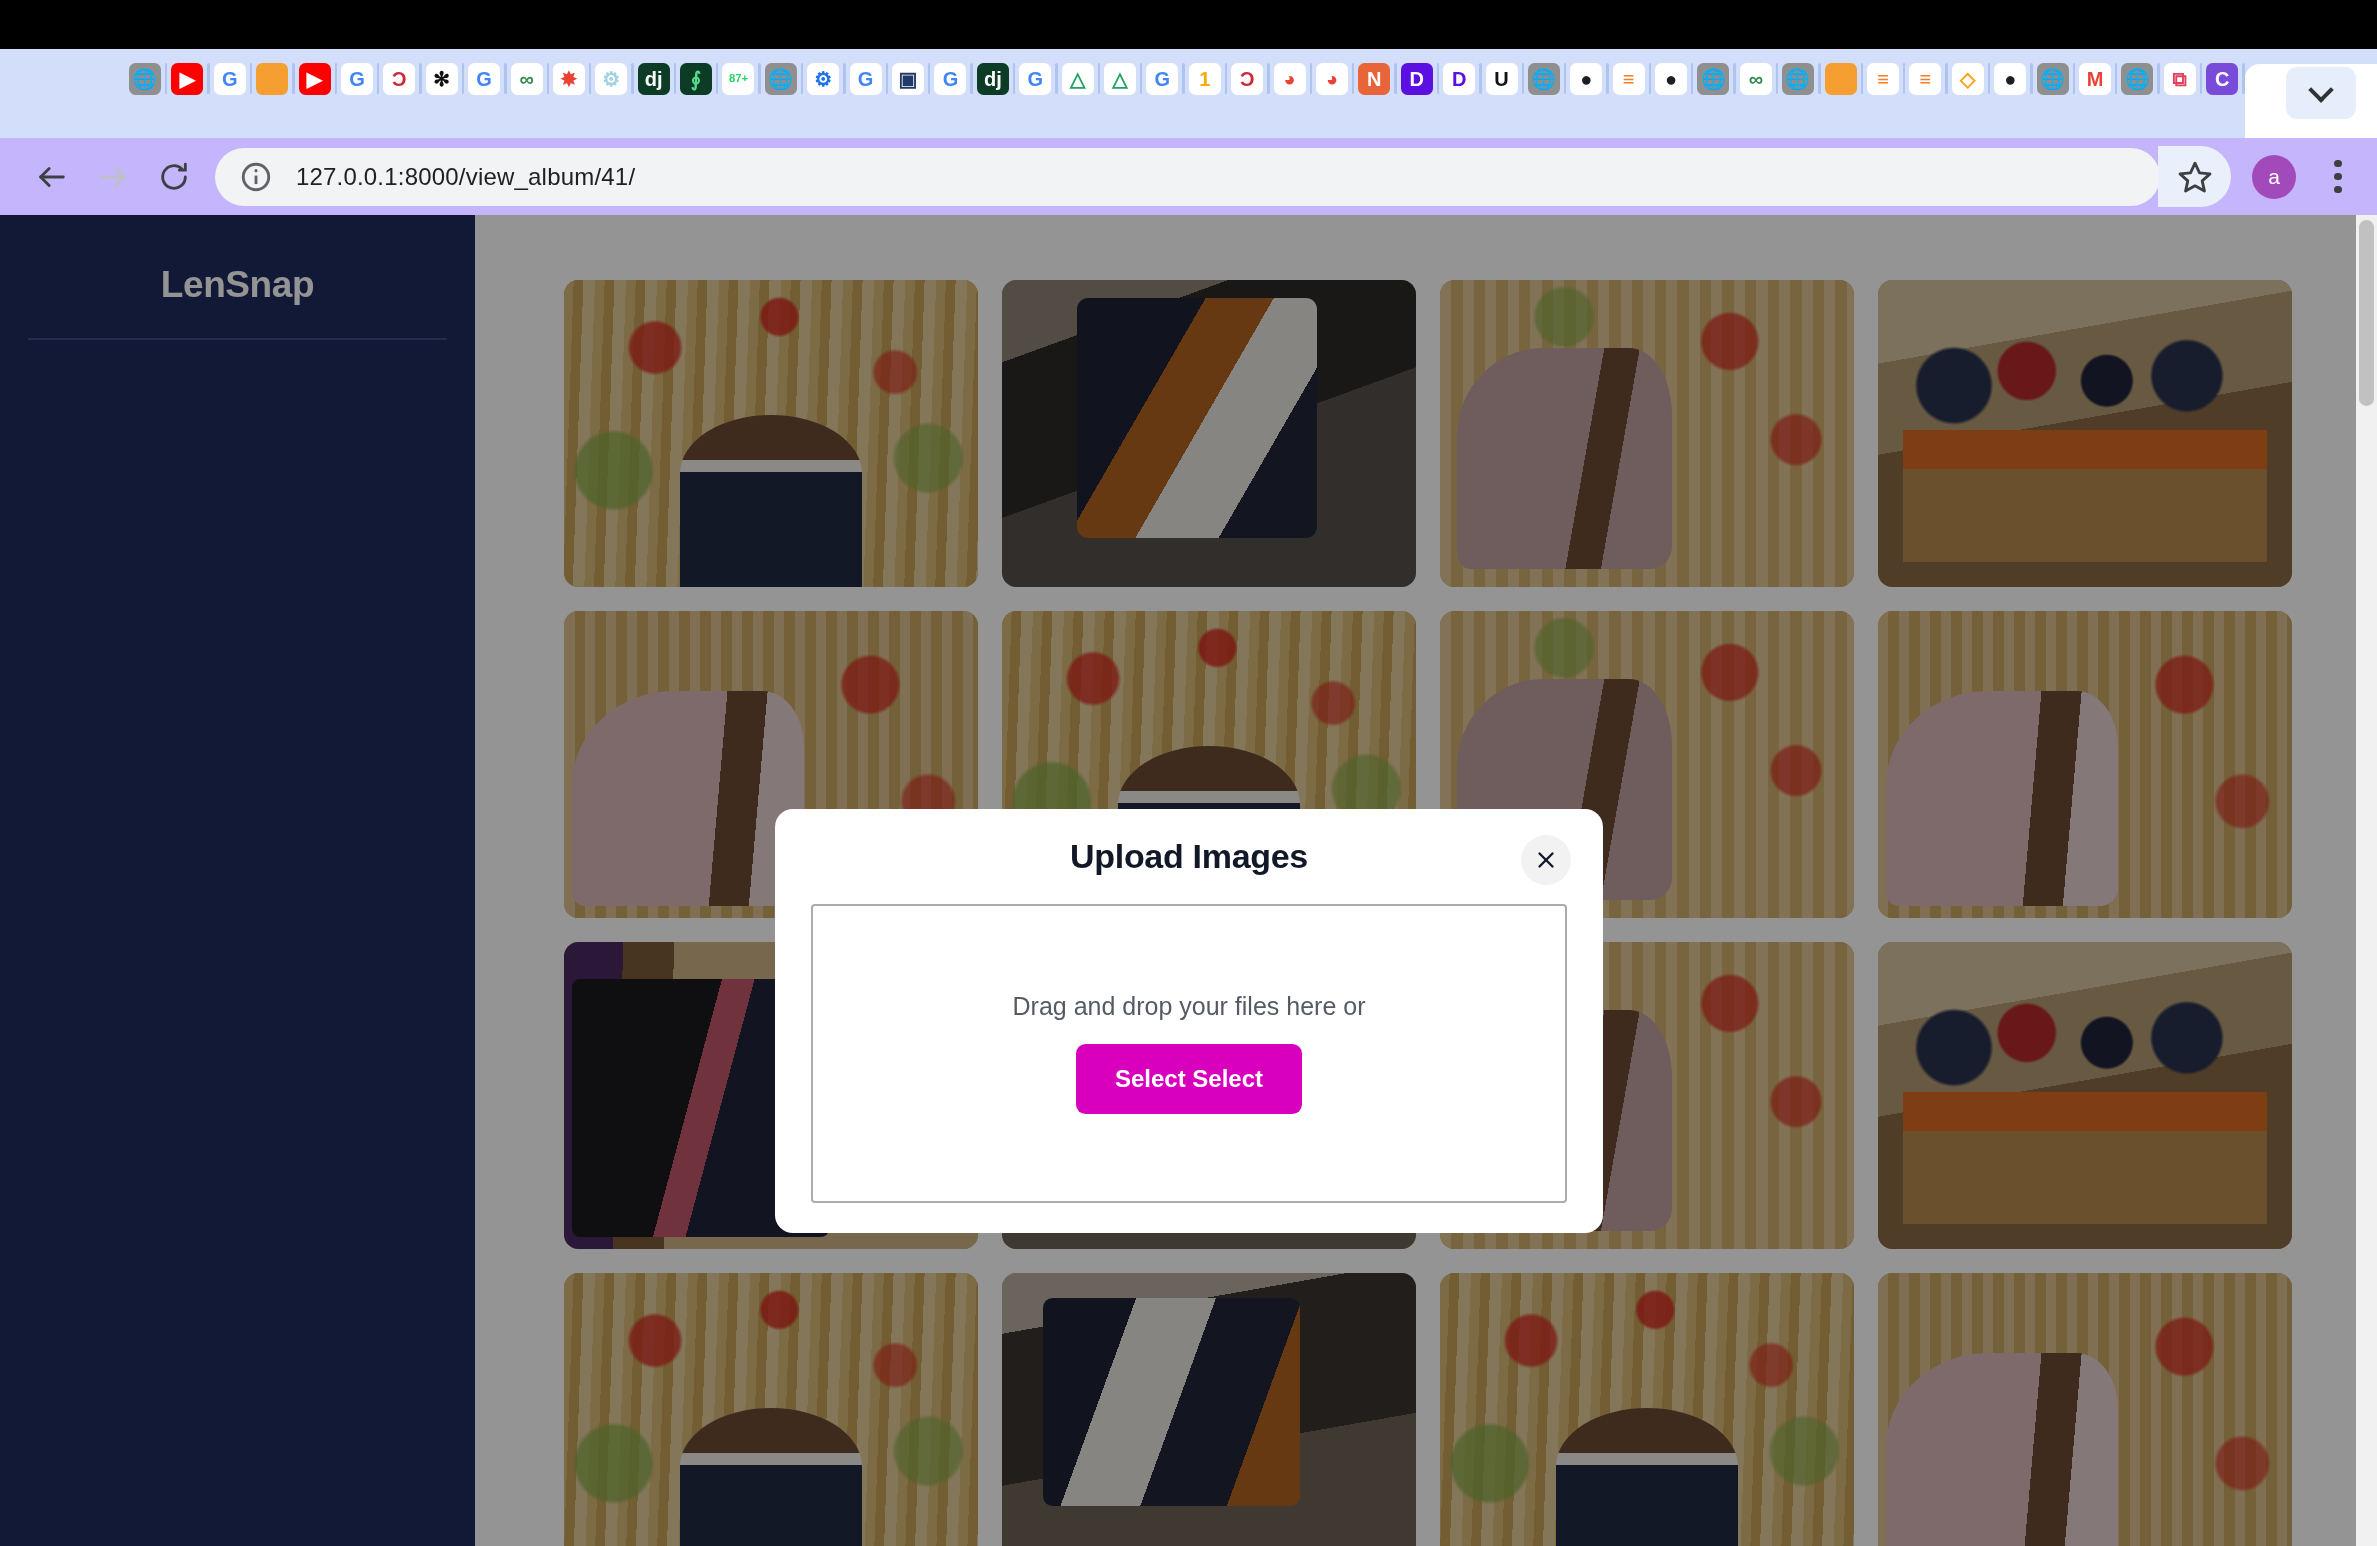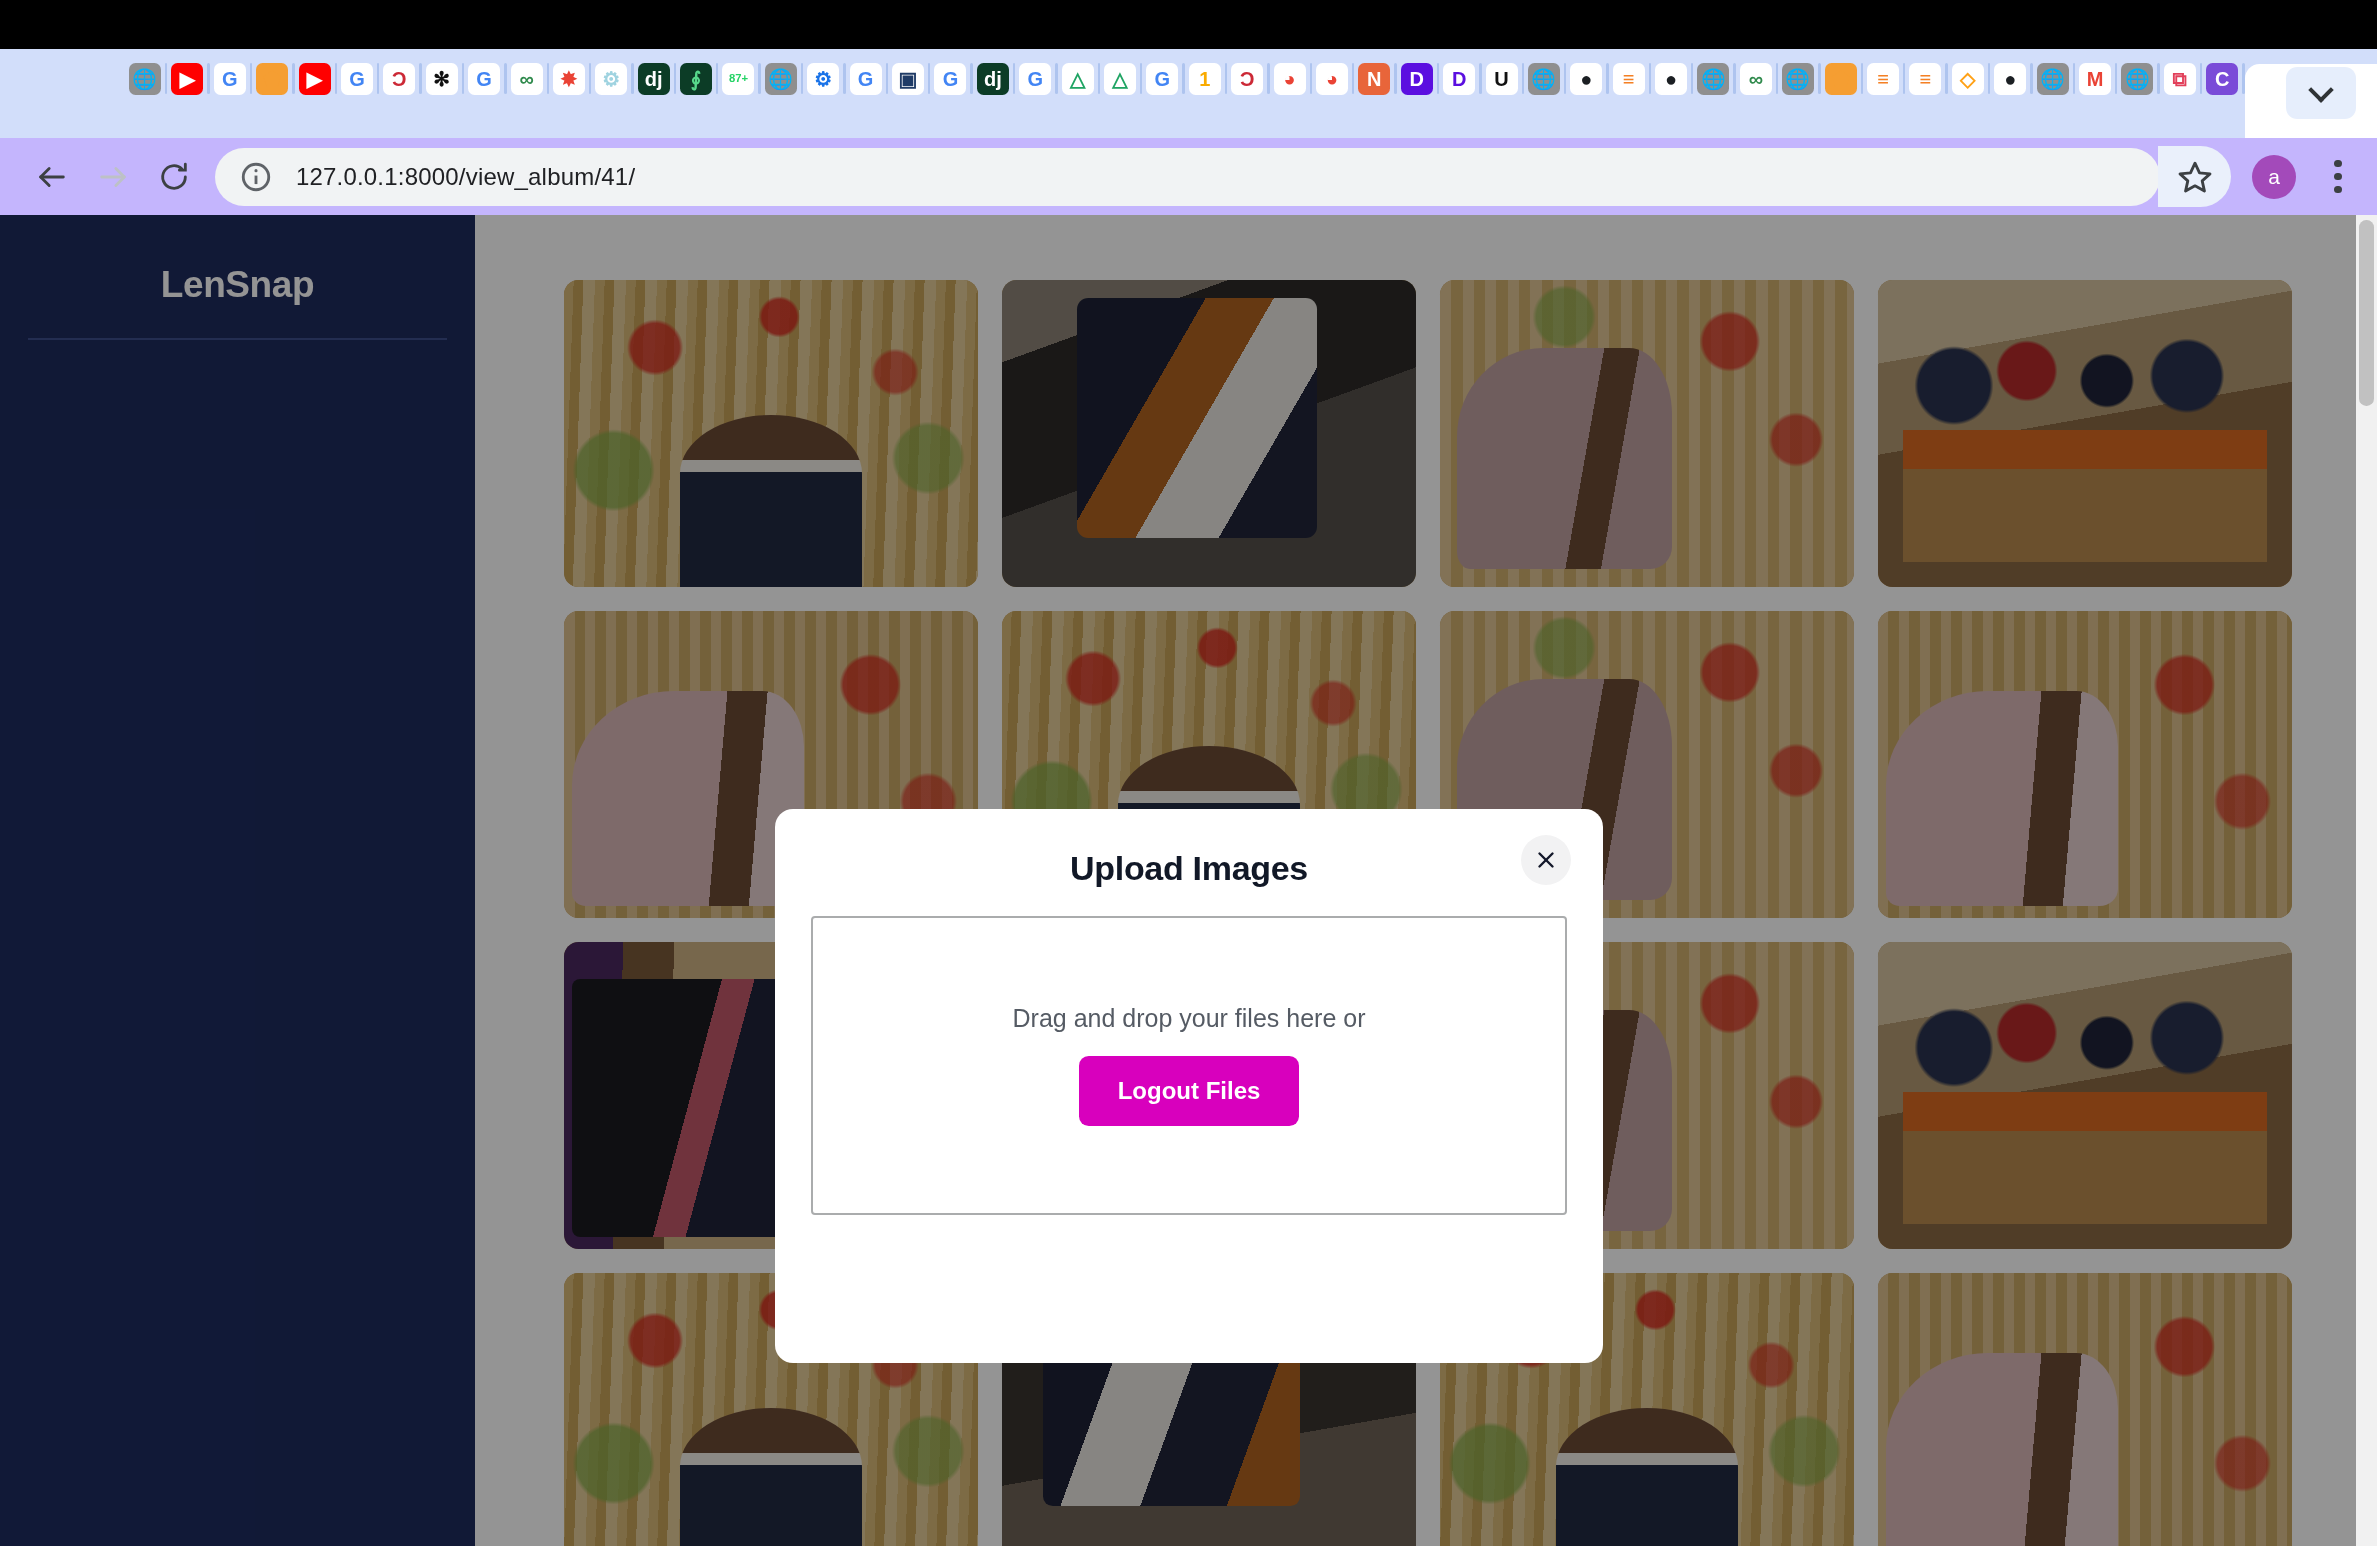--- a/index.html
+++ b/index.html
@@ -243,23 +243,23 @@
 
   
   .overlay {
     position: absolute; inset: 0;
     background: rgba(0,0,0,0.42);
     z-index: 40;
   }
   .modal {
     position: absolute; z-index: 50;
     left: 775px; top: 594px;
-    width: 828px; height: 554px;
+    width: 828px; height: 424px;
     background: #fff; border-radius: 18px;
-    padding: 40px 36px 32px 36px;
+    padding: 28px 36px 32px 36px;
   }
   .modal-title {
     font-size: 34px; font-weight: bold; color: #111827;
     text-align: center; margin-bottom: 27.5px; letter-spacing: -0.3px;
   }
   .modal-close {
     position: absolute; right: 32px; top: 26px;
     width: 50px; height: 50px; border-radius: 50%;
     background: #f2f2f3; border: none; cursor: pointer;
     display: flex; align-items: center; justify-content: center;
@@ -664,21 +664,21 @@
         <svg viewBox="0 0 24 24" fill="none" stroke="#15192b" stroke-width="2.4" stroke-linecap="round">
           <line x1="5.5" y1="5.5" x2="18.5" y2="18.5"></line>
           <line x1="18.5" y1="5.5" x2="5.5" y2="18.5"></line>
         </svg>
       </button>
 
       <h2 class="modal-title">Upload Images</h2>
 
       <div class="dropzone">
         <div class="dz-text">Drag and drop your files here or</div>
-        <button class="select-files-btn" style="background: rgb(216, 0, 189);">Logout Files</button>
+        <button class="select-files-btn" style="background: rgb(216, 0, 189);">Select Select</button>
       </div>
 
     </div>
 
     <div class="scrollbar">
       <div class="scroll-thumb"></div>
     </div>
 
   </div>
 </div>

